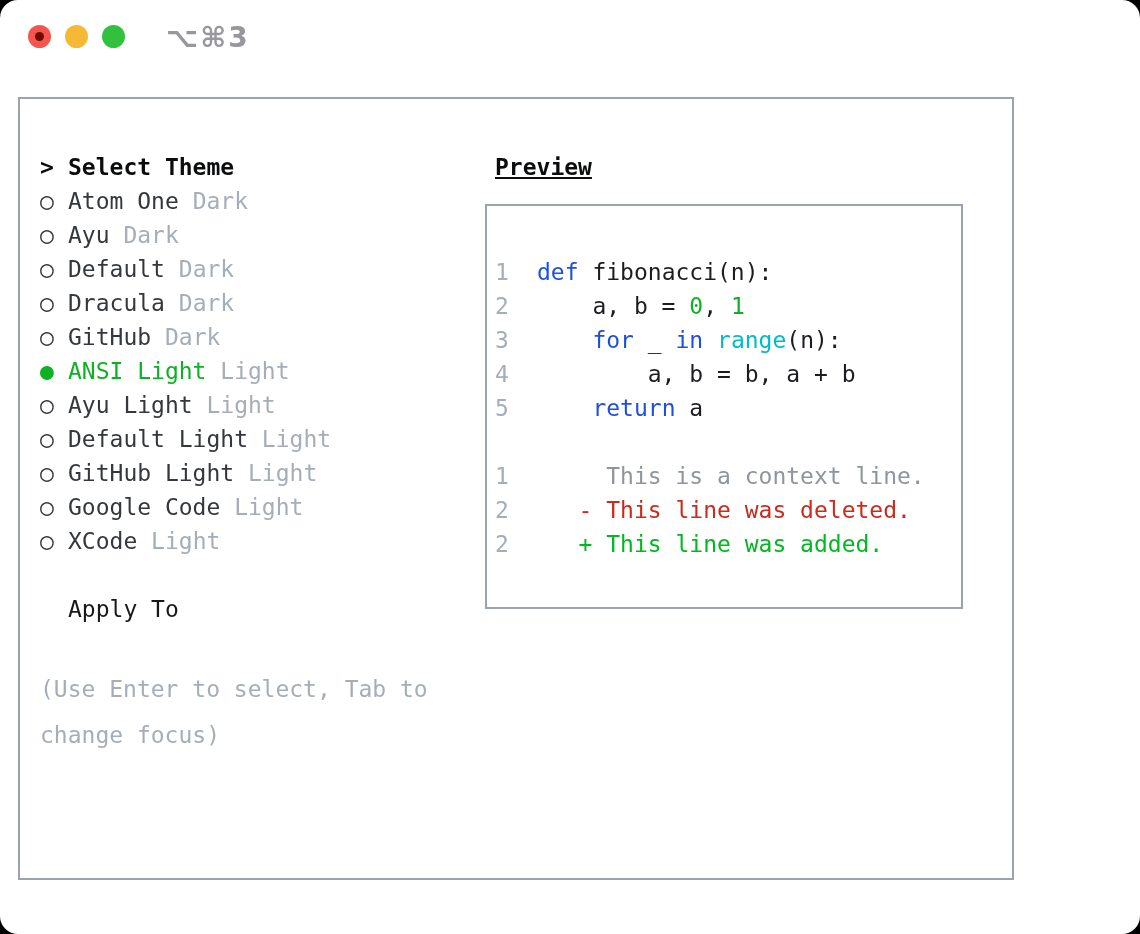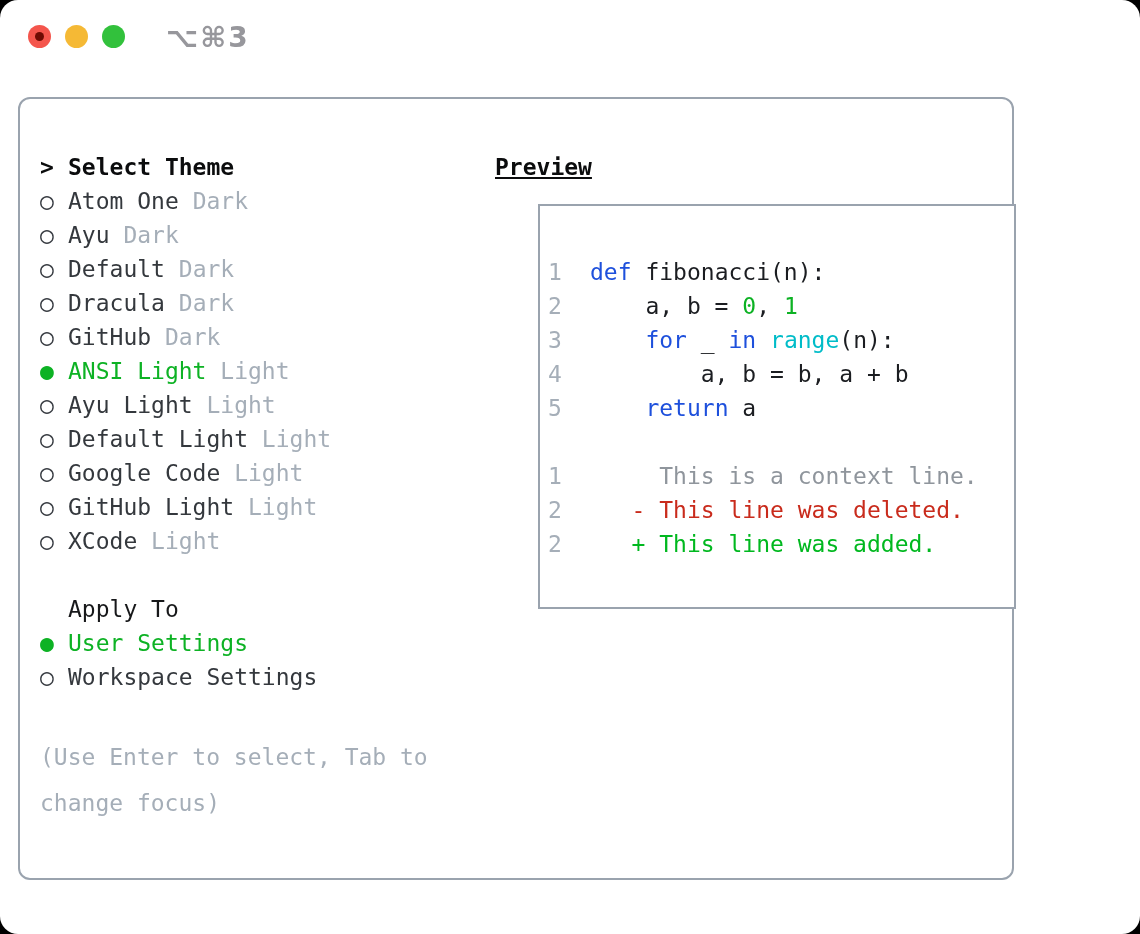--- a/index.html
+++ b/index.html
@@ -19,40 +19,40 @@
   .traffic.yellow{left:65px;background:var(--tl-yellow);}
   .traffic.green{left:102px;background:var(--tl-green);}
   .shortcut{
     position:absolute;left:166px;top:21px;font-size:28px;font-weight:bold;
     color:var(--shortcut-gray);letter-spacing:2px;
     font-family:"DejaVu Sans","DejaVu Sans Mono",sans-serif;
   }
   
   .main-box{
     position:absolute;left:18px;top:97px;width:992px;height:779px;
-    border:2px solid var(--border-gray);border-radius:12px;background:#fff;
+    border:2px solid var(--border-gray);border-radius:0;background:#fff;
   }
   .row{height:34px;line-height:34px;font-size:23px;white-space:pre;color:var(--text-dark);}
   .left-panel{position:absolute;left:20px;top:51px;}
   .bullet{display:inline-block;width:28px;}
   .row .cursor{color:#0b0c0d;font-weight:bold;}
   .row.header-row{color:#0b0c0d;font-weight:bold;}
   .row.subheader-row{color:#17181a;}
   .name{color:var(--text-dark);}
   .variant{color:var(--muted-gray);}
   .sel .bullet,.sel .name{color:var(--accent-green);}
   .radio-open{color:#3a3e44;}
   .footer-line{color:var(--muted-gray);margin-top:12px;}
   
   .preview-title{
     position:absolute;left:475px;top:51px;height:34px;line-height:34px;
     font-size:23px;font-weight:bold;color:#0b0c0d;white-space:pre;text-decoration:underline;
   }
   .preview-box{
-    position:absolute;left:518px;top:105px;width:474px;height:401px;
+    position:absolute;left:465px;top:105px;width:474px;height:401px;
     border:2px solid var(--border-gray);background:#fff;
   }
   .code-lines{position:absolute;left:8px;top:49px;}
   .crow{height:34px;line-height:34px;font-size:23px;white-space:pre;}
   .ln{display:inline-block;width:42px;color:var(--muted-gray);}
   .tk-fg{color:#1b1d21;}
   .tk-kw{color:var(--keyword-blue);}
   .tk-fn{color:var(--function-cyan);}
   .tk-num{color:var(--number-green);}
   .tk-ctx{color:#8f959c;}
@@ -79,30 +79,26 @@
       <div class="row header-row"><span class="bullet cursor">&gt;</span><span>Select Theme</span></div>
       <div id="theme-items">
           <div class="row"><span class="bullet radio-open">○</span><span class="name">Atom One</span><span class="variant"> Dark</span></div>
           <div class="row"><span class="bullet radio-open">○</span><span class="name">Ayu</span><span class="variant"> Dark</span></div>
           <div class="row"><span class="bullet radio-open">○</span><span class="name">Default</span><span class="variant"> Dark</span></div>
           <div class="row"><span class="bullet radio-open">○</span><span class="name">Dracula</span><span class="variant"> Dark</span></div>
           <div class="row"><span class="bullet radio-open">○</span><span class="name">GitHub</span><span class="variant"> Dark</span></div>
           <div class="row sel"><span class="bullet">●</span><span class="name">ANSI Light</span><span class="variant"> Light</span></div>
           <div class="row"><span class="bullet radio-open">○</span><span class="name">Ayu Light</span><span class="variant"> Light</span></div>
           <div class="row"><span class="bullet radio-open">○</span><span class="name">Default Light</span><span class="variant"> Light</span></div>
+          <div class="row"><span class="bullet radio-open">○</span><span class="name">GitHub Light</span><span class="variant"> Light</span></div>
           <div class="row"><span class="bullet radio-open">○</span><span class="name">Google Code</span><span class="variant"> Light</span></div>
-          <div class="row"><span class="bullet radio-open">○</span><span class="name">GitHub Light</span><span class="variant"> Light</span></div>
           <div class="row"><span class="bullet radio-open">○</span><span class="name">XCode</span><span class="variant"> Light</span></div>
         </div>
       <div class="row"> </div>
       <div class="row subheader-row"><span class="bullet"></span><span>Apply To</span></div>
-      <div id="apply-options">
-          <div class="row sel"><span class="bullet">●</span><span class="name">User Settings</span></div>
-          <div class="row"><span class="bullet radio-open">○</span><span class="name">Workspace Settings</span></div>
-        </div>
       <div class="row"> </div>
       <div class="row footer-line">(Use Enter to select, Tab to</div>
       <div class="row footer-line">change focus)</div>
     </div>
 
     <div class="preview-title">Preview</div>
 
     <div class="preview-box">
       <div class="code-lines" id="code-lines">
           <div class="crow"><span class="ln">1</span><span class="tk-kw">def</span><span class="tk-fg"> fibonacci(n):</span></div>

